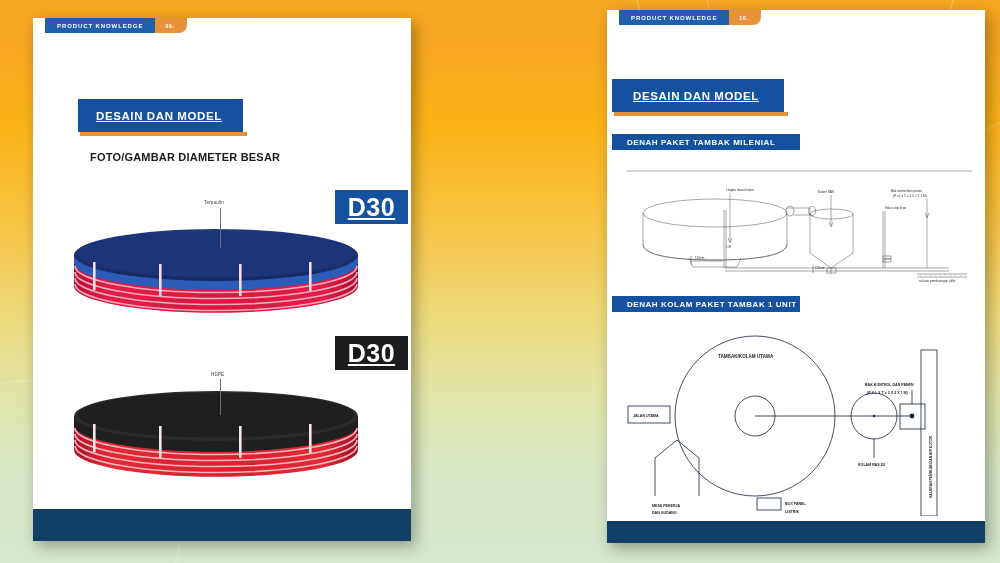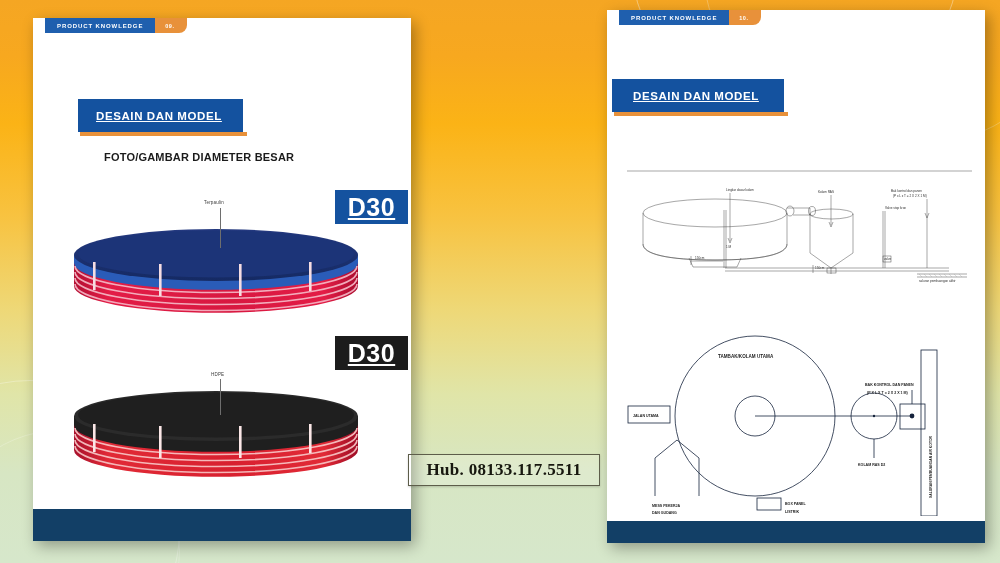--- a/index.html
+++ b/index.html
@@ -77,21 +77,21 @@
     left: 2px; right: -4px; bottom: -4px;
     height: 4px;
     background: #e8913a;
   }
   #headline-left  { left: 45px; top: 81px; }
   #headline-left .headline  { width: 165px; height: 33px; font-size: 11.5px; letter-spacing: 0.6px; padding-left: 18px; }
   #headline-right { left: 612px; top: 79px; }
   #headline-right .headline { width: 172px; height: 33px; font-size: 11.5px; letter-spacing: 0.6px; padding-left: 21px; }
 
   .subhead-left {
-    position: absolute; left: 71px; top: 133px;
+    position: absolute; left: 57px; top: 133px;
     font-size: 11px; font-weight: bold; color: #1b1b1b;
     letter-spacing: 0.2px;
   }
 
   
   .blue-bar {
     position: absolute;
     background: #14529f;
     color: #ffffff;
     font-size: 8px; font-weight: bold;
@@ -263,20 +263,22 @@
       <div class="tab-main">PRODUCT KNOWLEDGE</div>
       <div class="tab-num">10.</div>
     </div>
     <div class="footer-bar"></div>
   </div>
 
   <div class="headline-wrap" id="headline-right">
     <div class="headline">DESAIN DAN MODEL</div>
   </div>
 
+  <div class="blue-bar" id="bar-denah1">DENAH PAKET TAMBAK MILENIAL</div>
+  <div class="blue-bar" id="bar-denah2">DENAH KOLAM PAKET TAMBAK 1 UNIT</div>
 
   <div class="diagram" id="diagram-1">
     <svg viewBox="0 0 345 118">
 
       <line class="dline" x1="0" y1="3" x2="345" y2="3"></line>
 
       <ellipse class="dline" cx="88" cy="45" rx="72" ry="14"></ellipse>
       <path class="dline" d="M16 45 L16 76 C16 86 40 92 88 92 C136 92 160 86 160 76 L160 45"></path>
       <path class="dline" d="M16 76 C16 86 40 92 88 92 C136 92 160 86 160 76"></path>
 
@@ -376,15 +378,14 @@
       <path class="dline2" d="M40 178 L40 140 L62 122 L84 140 L84 178" fill="none"></path>
       <text class="dlabel2s" x="37" y="189">MESS PEKERJA</text>
       <text class="dlabel2s" x="37" y="196">DAN GUDANG</text>
 
       <rect class="dline2" x="142" y="180" width="24" height="12" fill="none"></rect>
       <text class="dlabel2s" x="170" y="187">BOX PANEL</text>
       <text class="dlabel2s" x="170" y="195">LISTRIK</text>
     </svg>
   </div>
 
-  <div id="phone-box">Hub. 08133.117.5511</div>
 
 </div>
 
 </body></html>

